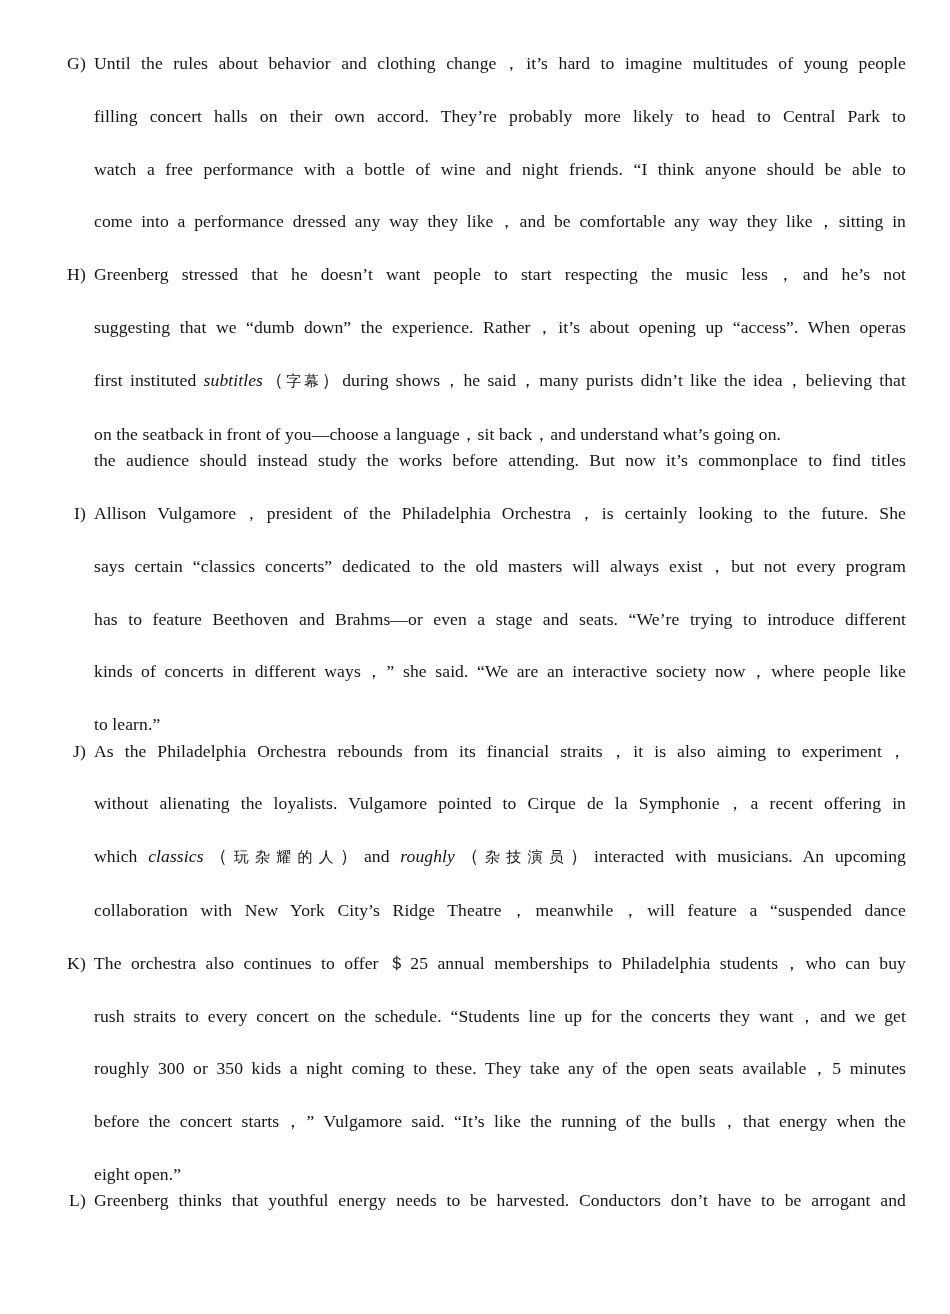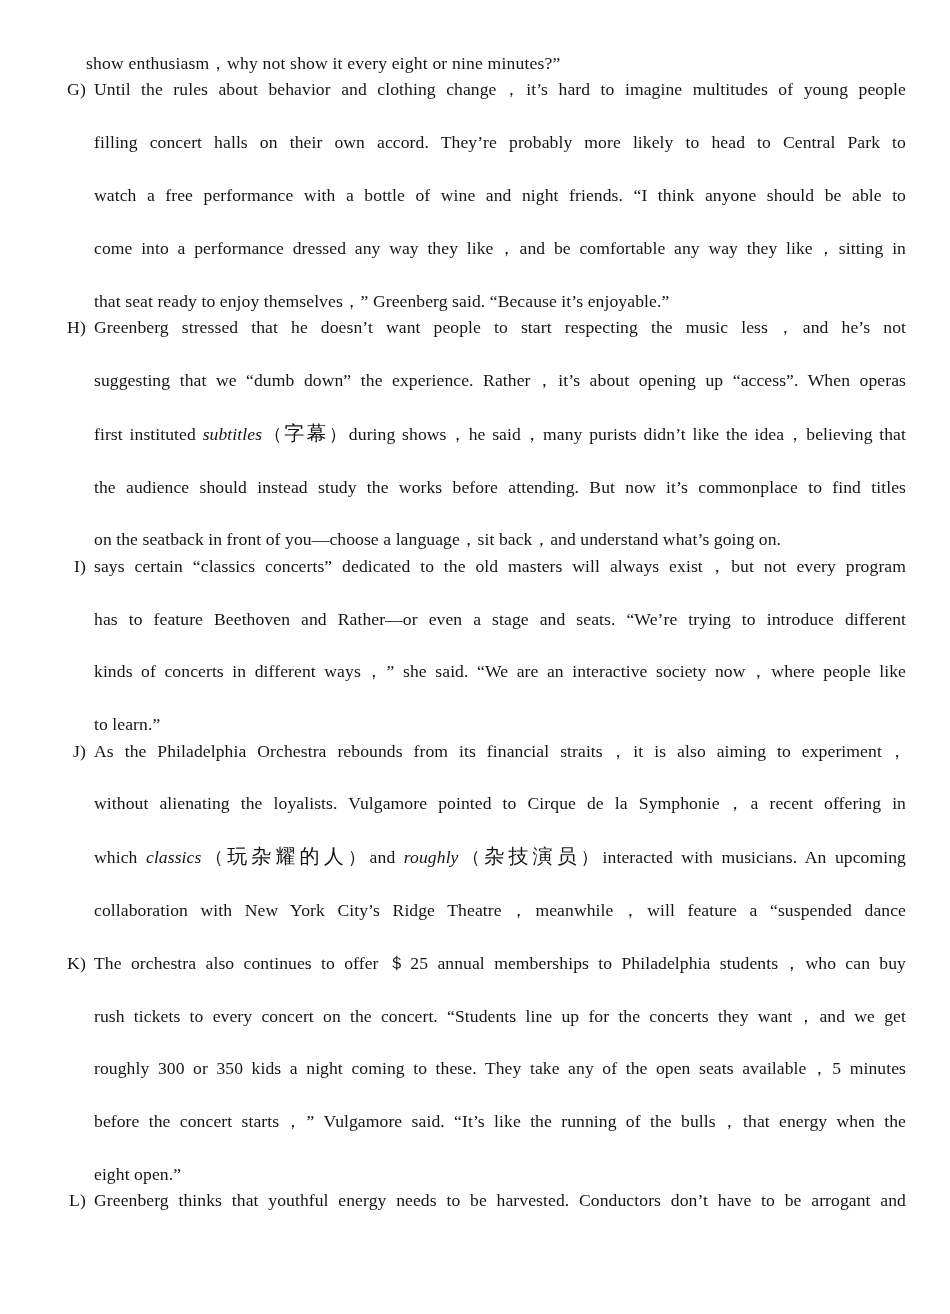--- a/index.html
+++ b/index.html
@@ -82,80 +82,77 @@
     height: 0;
   }
   .body .ln.last::after {
     content: none;
   }
 
   .it { font-style: italic; }
   .cjk {
     font-family: "DejaVu Sans", "Liberation Sans", sans-serif;
     font-style: normal;
-    font-size: 20px;
+    font-size: 15px;
   }
 </style>
 </head>
 <body>
 
 <div class="page">
   <div class="content">
 
-    <div class="cont-line">
-      <span>show enthusiasm，why not show it every eight or nine minutes?”</span>
-    </div>
 
     <div class="para">
       <div class="label">G)</div>
       <div class="body">
         <span class="ln">Until the rules about behavior and clothing change，it’s hard to imagine multitudes of young people</span>
         <span class="ln">filling concert halls on their own accord. They’re probably more likely to head to Central Park to</span>
         <span class="ln">watch a free performance with a bottle of wine and night friends. “I think anyone should be able to</span>
         <span class="ln">come into a performance dressed any way they like，and be comfortable any way they like，sitting in</span>
-        <span class="ln last">that seat ready to enjoy themselves，” Greenberg said. “Because it’s enjoyable.”</span>
       </div>
     </div>
 
     <div class="para">
       <div class="label">H)</div>
       <div class="body">
         <span class="ln">Greenberg stressed that he doesn’t want people to start respecting the music less，and he’s not</span>
         <span class="ln">suggesting that we “dumb down” the experience. Rather，it’s about opening up “access”. When operas</span>
         <span class="ln">first instituted <span class="it">subtitles</span>（<span class="cjk">字幕</span>）during shows，he said，many purists didn’t like the idea，believing that</span>
+        <span class="ln last">on the seatback in front of you—choose a language，sit back，and understand what’s going on.</span>
         <span class="ln">the audience should instead study the works before attending. But now it’s commonplace to find titles</span>
-        <span class="ln last">on the seatback in front of you—choose a language，sit back，and understand what’s going on.</span>
       </div>
     </div>
 
     <div class="para">
       <div class="label">I)</div>
       <div class="body">
+        <span class="ln">Allison Vulgamore，president of the Philadelphia Orchestra，is certainly looking to the future. She</span>
         <span class="ln">says certain “classics concerts” dedicated to the old masters will always exist，but not every program</span>
-        <span class="ln">has to feature Beethoven and Rather—or even a stage and seats. “We’re trying to introduce different</span>
+        <span class="ln">has to feature Beethoven and Brahms—or even a stage and seats. “We’re trying to introduce different</span>
         <span class="ln">kinds of concerts in different ways，” she said. “We are an interactive society now，where people like</span>
         <span class="ln last">to learn.”</span>
       </div>
     </div>
 
     <div class="para">
       <div class="label">J)</div>
       <div class="body">
         <span class="ln">As the Philadelphia Orchestra rebounds from its financial straits，it is also aiming to experiment，</span>
         <span class="ln">without alienating the loyalists. Vulgamore pointed to Cirque de la Symphonie，a recent offering in</span>
         <span class="ln">which <span class="it">classics</span>（<span class="cjk">玩杂耀的人</span>）and <span class="it">roughly</span>（<span class="cjk">杂技演员</span>）interacted with musicians. An upcoming</span>
         <span class="ln">collaboration with New York City’s Ridge Theatre，meanwhile，will feature a “suspended dance</span>
       </div>
     </div>
 
     <div class="para">
       <div class="label">K)</div>
       <div class="body">
         <span class="ln">The orchestra also continues to offer ＄25 annual memberships to Philadelphia students，who can buy</span>
-        <span class="ln">rush tickets to every concert on the concert. “Students line up for the concerts they want，and we get</span>
+        <span class="ln">rush straits to every concert on the schedule. “Students line up for the concerts they want，and we get</span>
         <span class="ln">roughly 300 or 350 kids a night coming to these. They take any of the open seats available，5 minutes</span>
         <span class="ln">before the concert starts，” Vulgamore said. “It’s like the running of the bulls，that energy when the</span>
         <span class="ln last">eight open.”</span>
       </div>
     </div>
 
     <div class="para">
       <div class="label">L)</div>
       <div class="body">
         <span class="ln">Greenberg thinks that youthful energy needs to be harvested. Conductors don’t have to be arrogant and</span>

